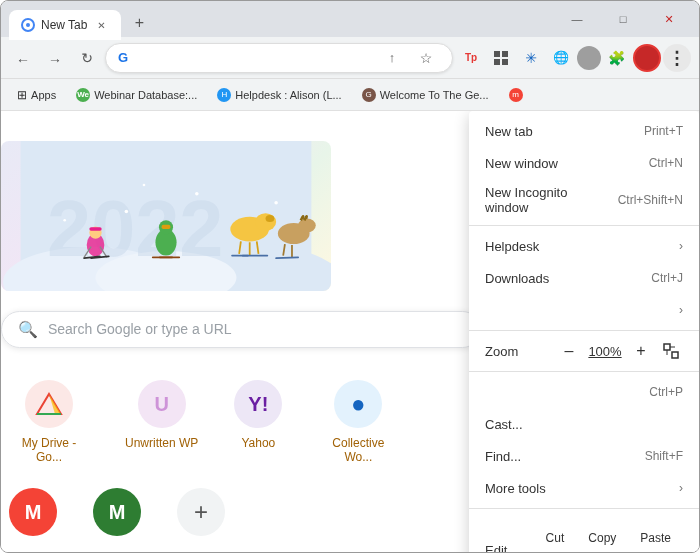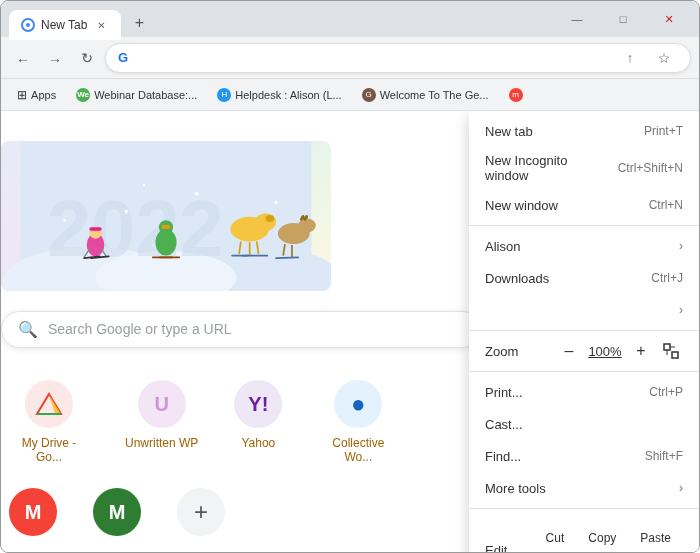--- a/index.html
+++ b/index.html
@@ -108,20 +108,37 @@
   <div class="toolbar">
     <div class="nav-btn">←</div>
     <div class="nav-btn">→</div>
     <div class="nav-btn">↻</div>
     <div class="address-bar">
       <span style="color:#1a73e8; font-weight:bold; font-size:13px;">G</span>
       <div style="flex:1;"></div>
       <span class="toolbar-icon" style="font-size:13px;">↑</span>
       <span class="toolbar-icon" style="font-size:14px;">☆</span>
     </div>
+    <div class="toolbar-icons">
+      <div class="toolbar-icon" style="font-size:10px; font-weight:bold; color:#e53935;">Tp</div>
+      <div class="toolbar-icon">
+        <svg width="14" height="14" viewBox="0 0 14 14">
+            <rect x="0" y="0" width="6" height="6" fill="#555"></rect>
+            <rect x="8" y="0" width="6" height="6" fill="#555"></rect>
+            <rect x="0" y="8" width="6" height="6" fill="#555"></rect>
+            <rect x="8" y="8" width="6" height="6" fill="#555"></rect>
+          </svg>
+      </div>
+      <div class="toolbar-icon" style="color:#1565c0; font-size:14px;">✳</div>
+      <div class="toolbar-icon" style="font-size:13px;">🌐</div>
+      <div class="toolbar-icon" style="width:24px;height:24px;background:#9e9e9e;border-radius:50%;font-size:0;"></div>
+      <div class="toolbar-icon" style="font-size:14px;">🧩</div>
+      <div class="profile-icon"></div>
+      <div class="menu-dots">⋮</div>
+    </div>
   </div>
 
   <div class="bookmarks-bar">
     <div class="bookmark-item">
       <span style="font-size:12px;">⊞</span>
       <span>Apps</span>
     </div>
     <div class="bookmark-item">
       <span class="bookmark-favicon fav-we" style="width:14px;height:14px;border-radius:50%;display:inline-flex;align-items:center;justify-content:center;font-size:8px;background:#4caf50;color:white;">We</span>
       <span>Webinar Database:...</span>
@@ -262,32 +279,32 @@
     </div>
 
     <div class="dropdown-menu">
 
       <div class="menu-item">
         <span class="menu-item-label">New tab</span>
         <span class="menu-item-shortcut">Print+T</span>
       </div>
 
       <div class="menu-item">
+        <span class="menu-item-label">New window</span>
+        <span class="menu-item-shortcut">Ctrl+N</span>
+      </div>
+
+      <div class="menu-item">
         <span class="menu-item-label">New Incognito window</span>
         <span class="menu-item-shortcut">Ctrl+Shift+N</span>
       </div>
-
-      <div class="menu-item">
-        <span class="menu-item-label">New window</span>
-        <span class="menu-item-shortcut">Ctrl+N</span>
-      </div>
-      <div class="menu-separator"></div>
-
-      <div class="menu-item">
-        <span class="menu-item-label">Alison</span>
+      <div class="menu-separator"></div>
+
+      <div class="menu-item">
+        <span class="menu-item-label">Helpdesk</span>
         <span class="menu-item-arrow">›</span>
       </div>
 
       <div class="menu-item">
         <span class="menu-item-label">Downloads</span>
         <span class="menu-item-shortcut">Ctrl+J</span>
       </div>
 
       <div class="menu-item">
         <span class="menu-item-arrow">›</span>
@@ -306,21 +323,20 @@
                 <rect x="9" y="9" width="6" height="6" fill="none" stroke="#333" stroke-width="1.5"></rect>
                 <line x1="7" y1="4" x2="12" y2="4" stroke="#333" stroke-width="1"></line>
                 <line x1="4" y1="7" x2="4" y2="12" stroke="#333" stroke-width="1"></line>
               </svg>
           </div>
         </div>
       </div>
       <div class="menu-separator"></div>
 
       <div class="menu-item">
-        <span class="menu-item-label">Print...</span>
         <span class="menu-item-shortcut">Ctrl+P</span>
       </div>
 
       <div class="menu-item">
         <span class="menu-item-label">Cast...</span>
       </div>
 
       <div class="menu-item">
         <span class="menu-item-label">Find...</span>
         <span class="menu-item-shortcut">Shift+F</span>

